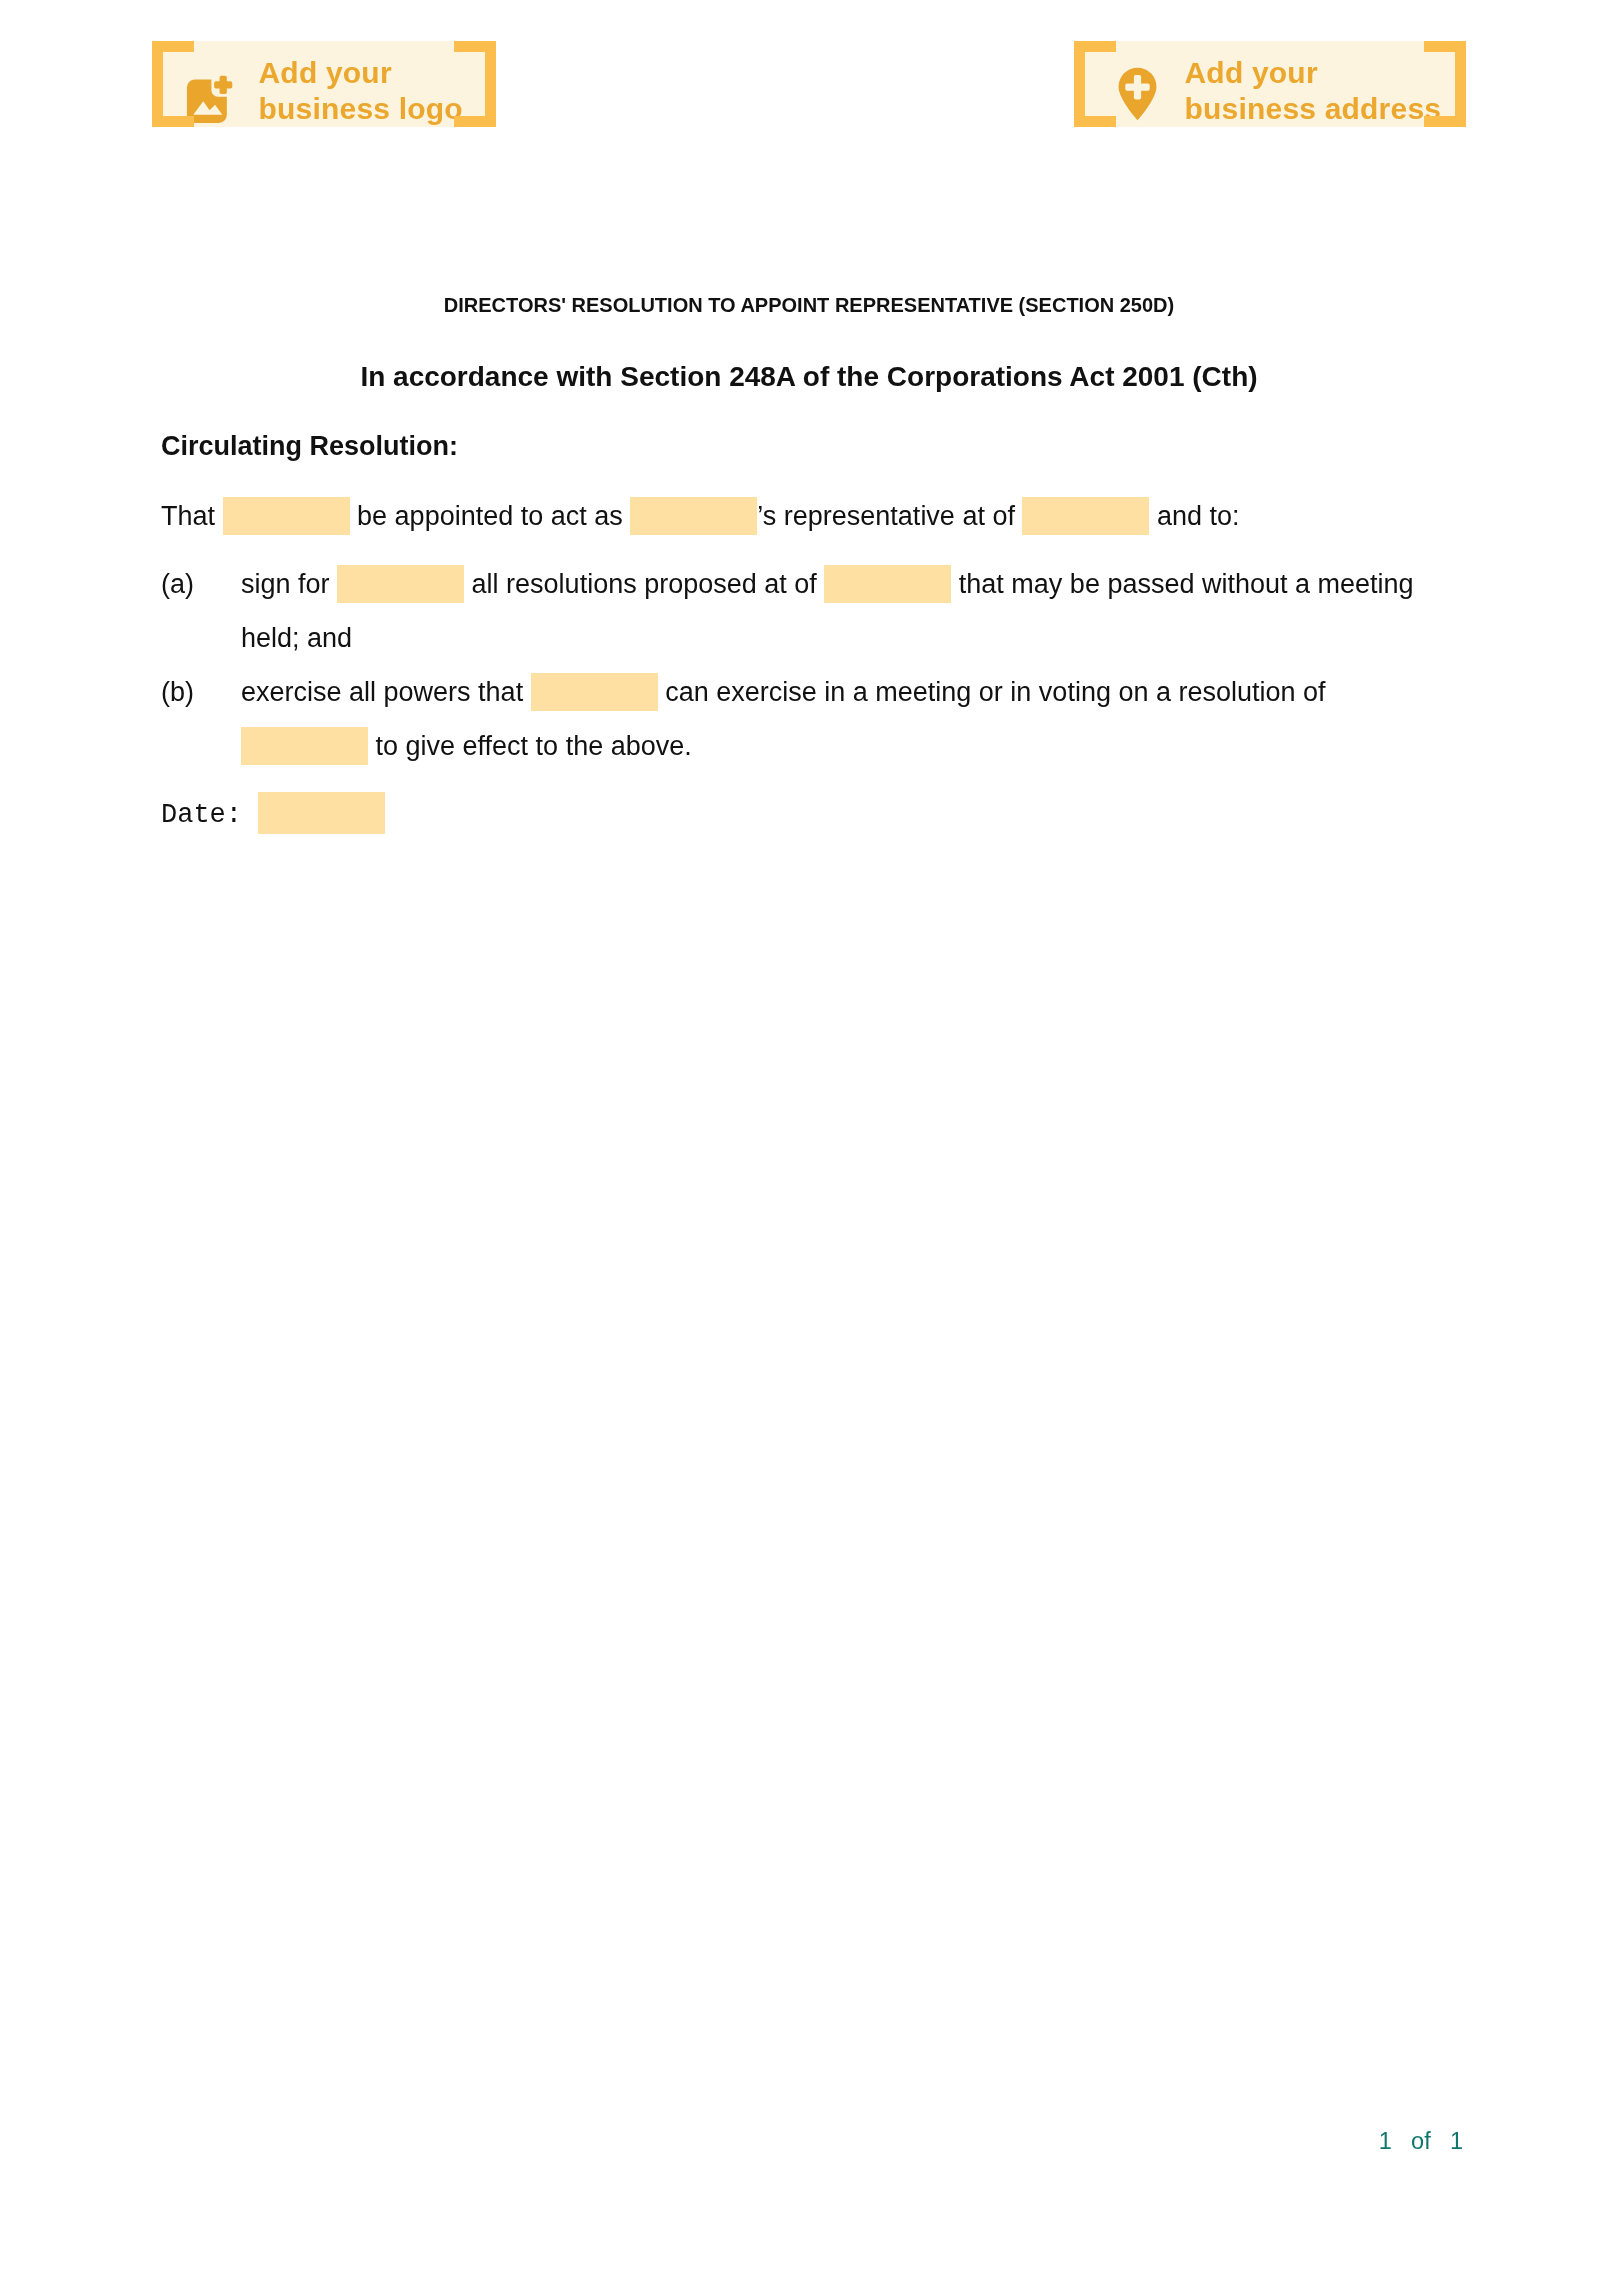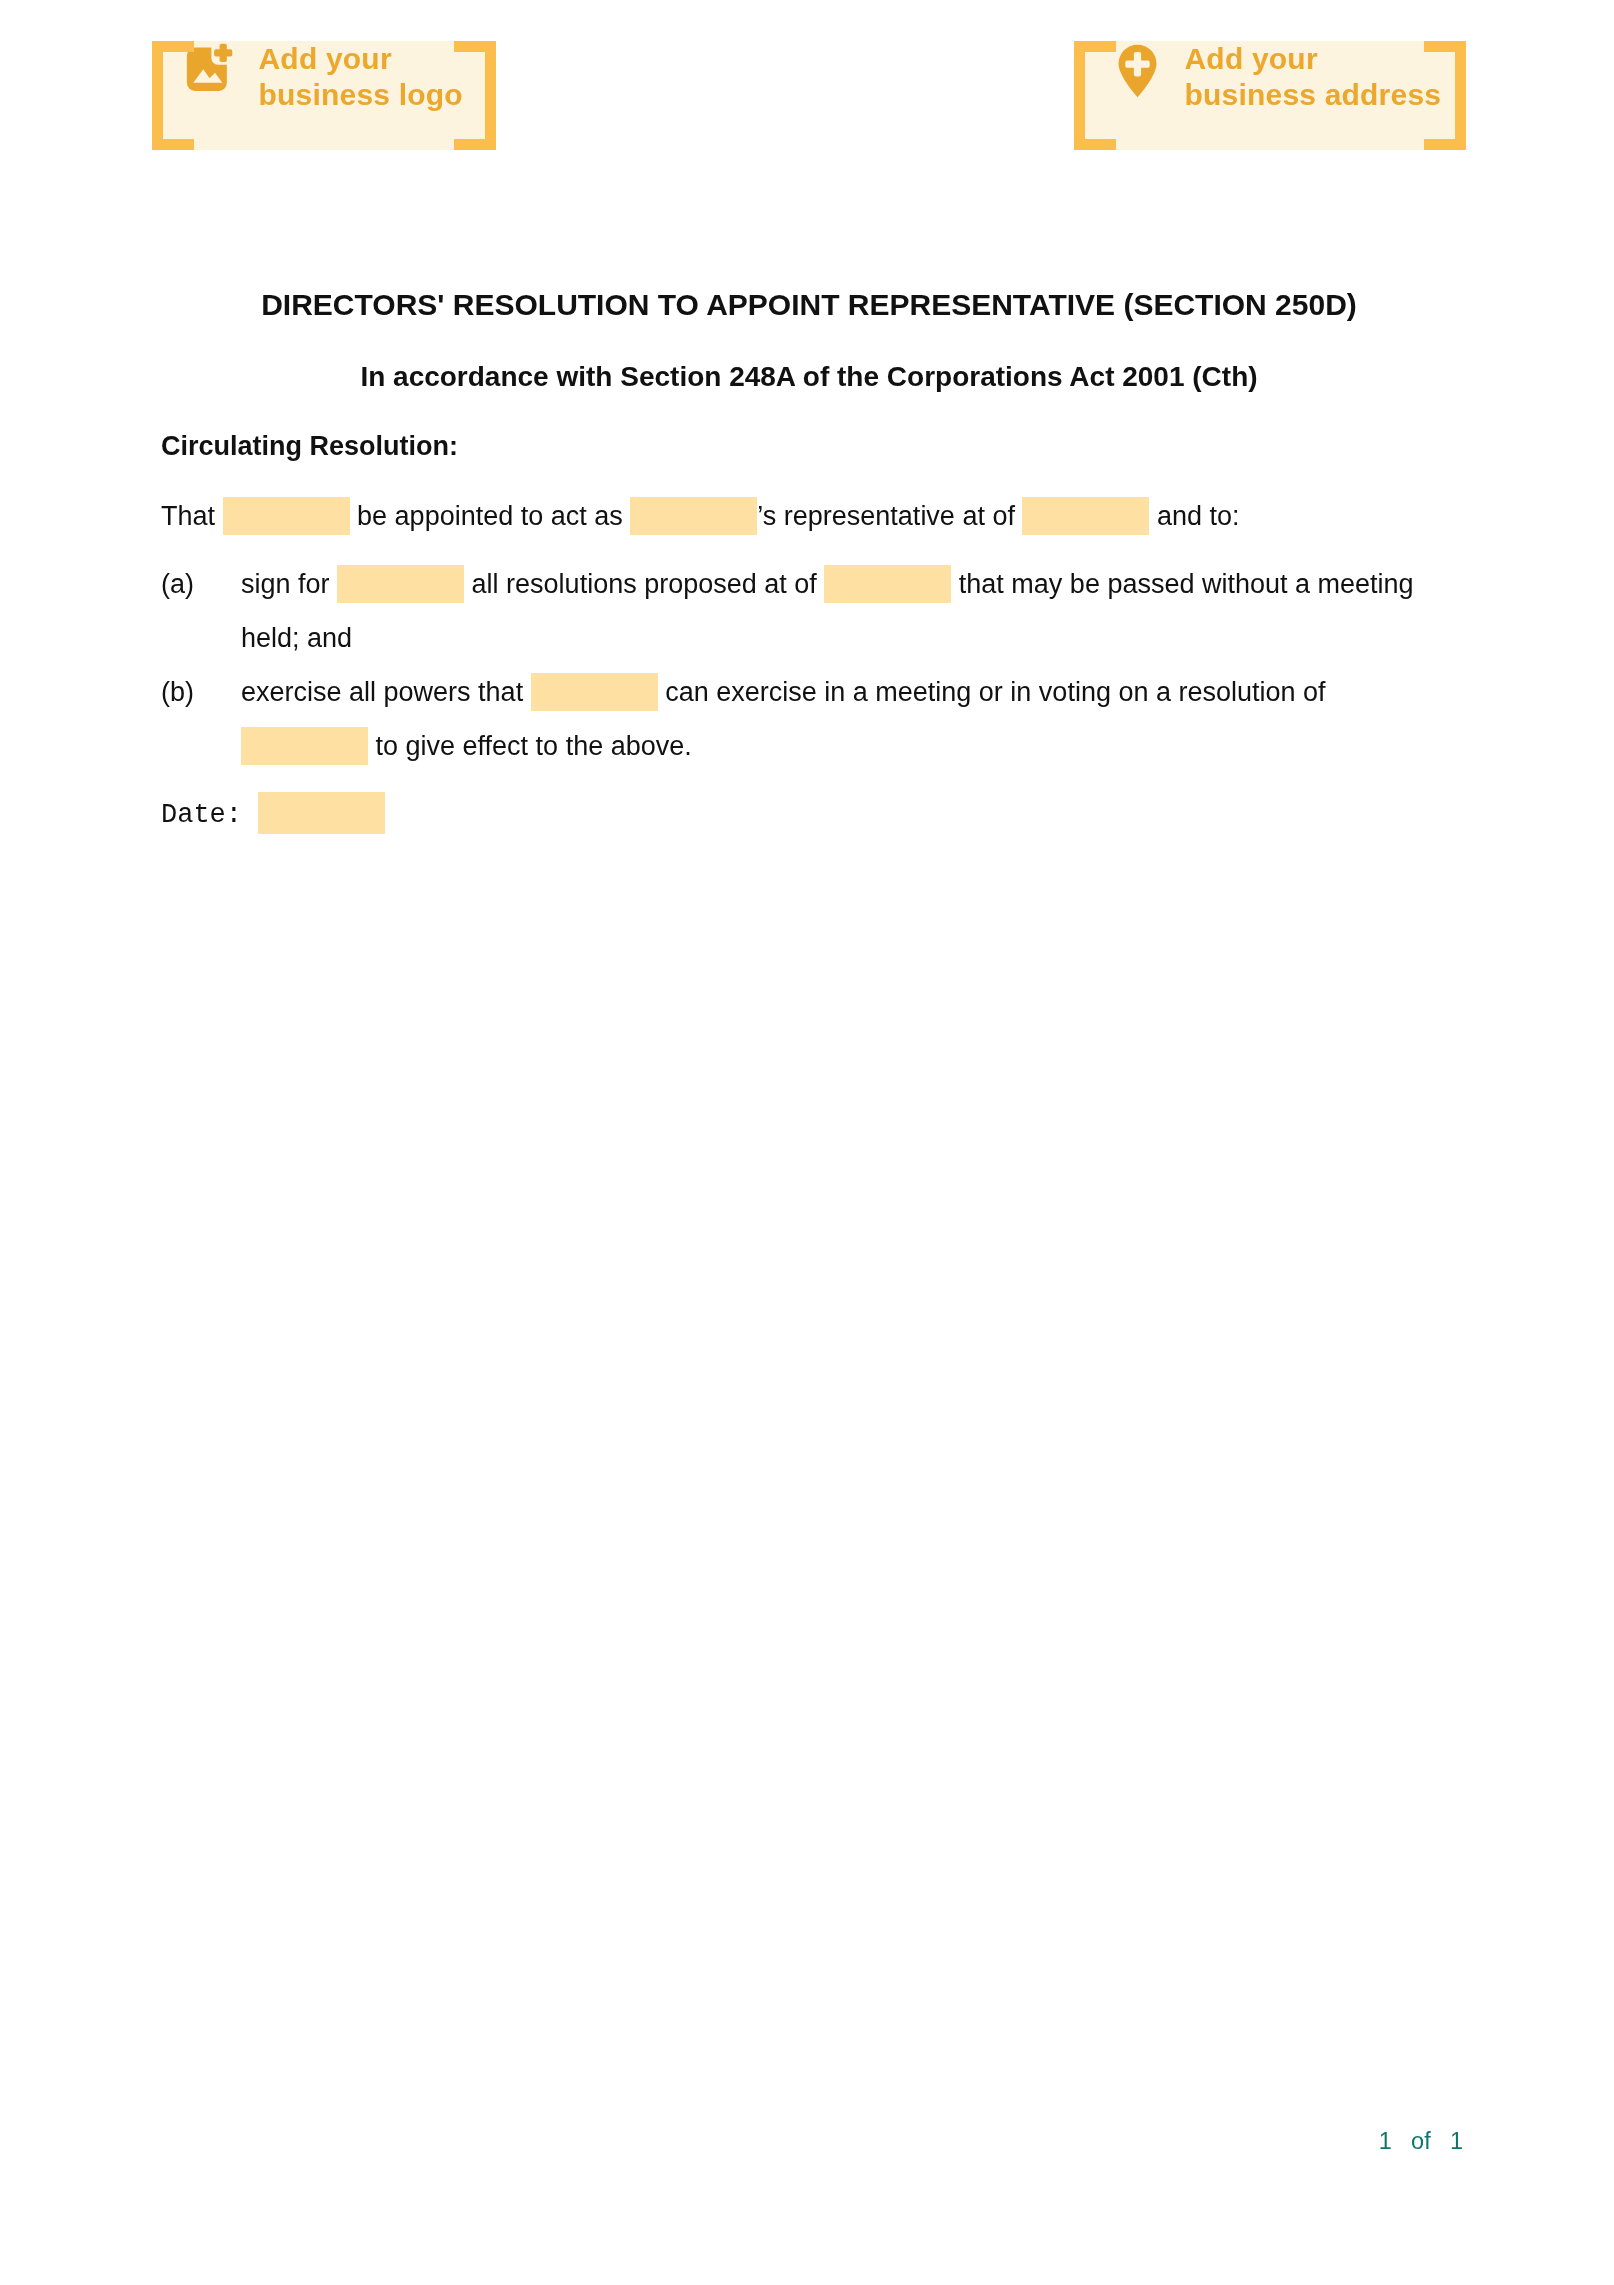--- a/index.html
+++ b/index.html
@@ -11,24 +11,24 @@
     width: 1615px;
     height: 2285px;
     background: #ffffff;
     overflow: hidden;
   }
 
   
   .badge {
     position: absolute;
     top: 41px;
-    height: 109px;
+    height: 86px;
     background: #FCF4DF;
     display: flex;
-    align-items: flex-start;
+    align-items: flex-end;
     cursor: pointer;
   }
   .badge-logo    { left: 152px;  width: 344px; padding-left: 34px; }
   .badge-address { left: 1074px; width: 392px; padding-left: 40px; }
 
   .bracket {
     position: absolute;
     top: 0; bottom: 0;
     width: 42px;
   }
@@ -62,21 +62,21 @@
     right: 158px;
     top: 286px;
     font-size: 27px;
     line-height: 57px;
     color: #111111;
   }
 
   .doc-title {
     text-align: center;
     font-weight: bold;
-    font-size: 30px;
+    font-size: 20px;
     line-height: 38px;
     margin-bottom: 34px;
   }
   .doc-subtitle {
     text-align: center;
     font-weight: bold;
     font-size: 28px;
     line-height: 38px;
     margin-bottom: 22px;
   }

